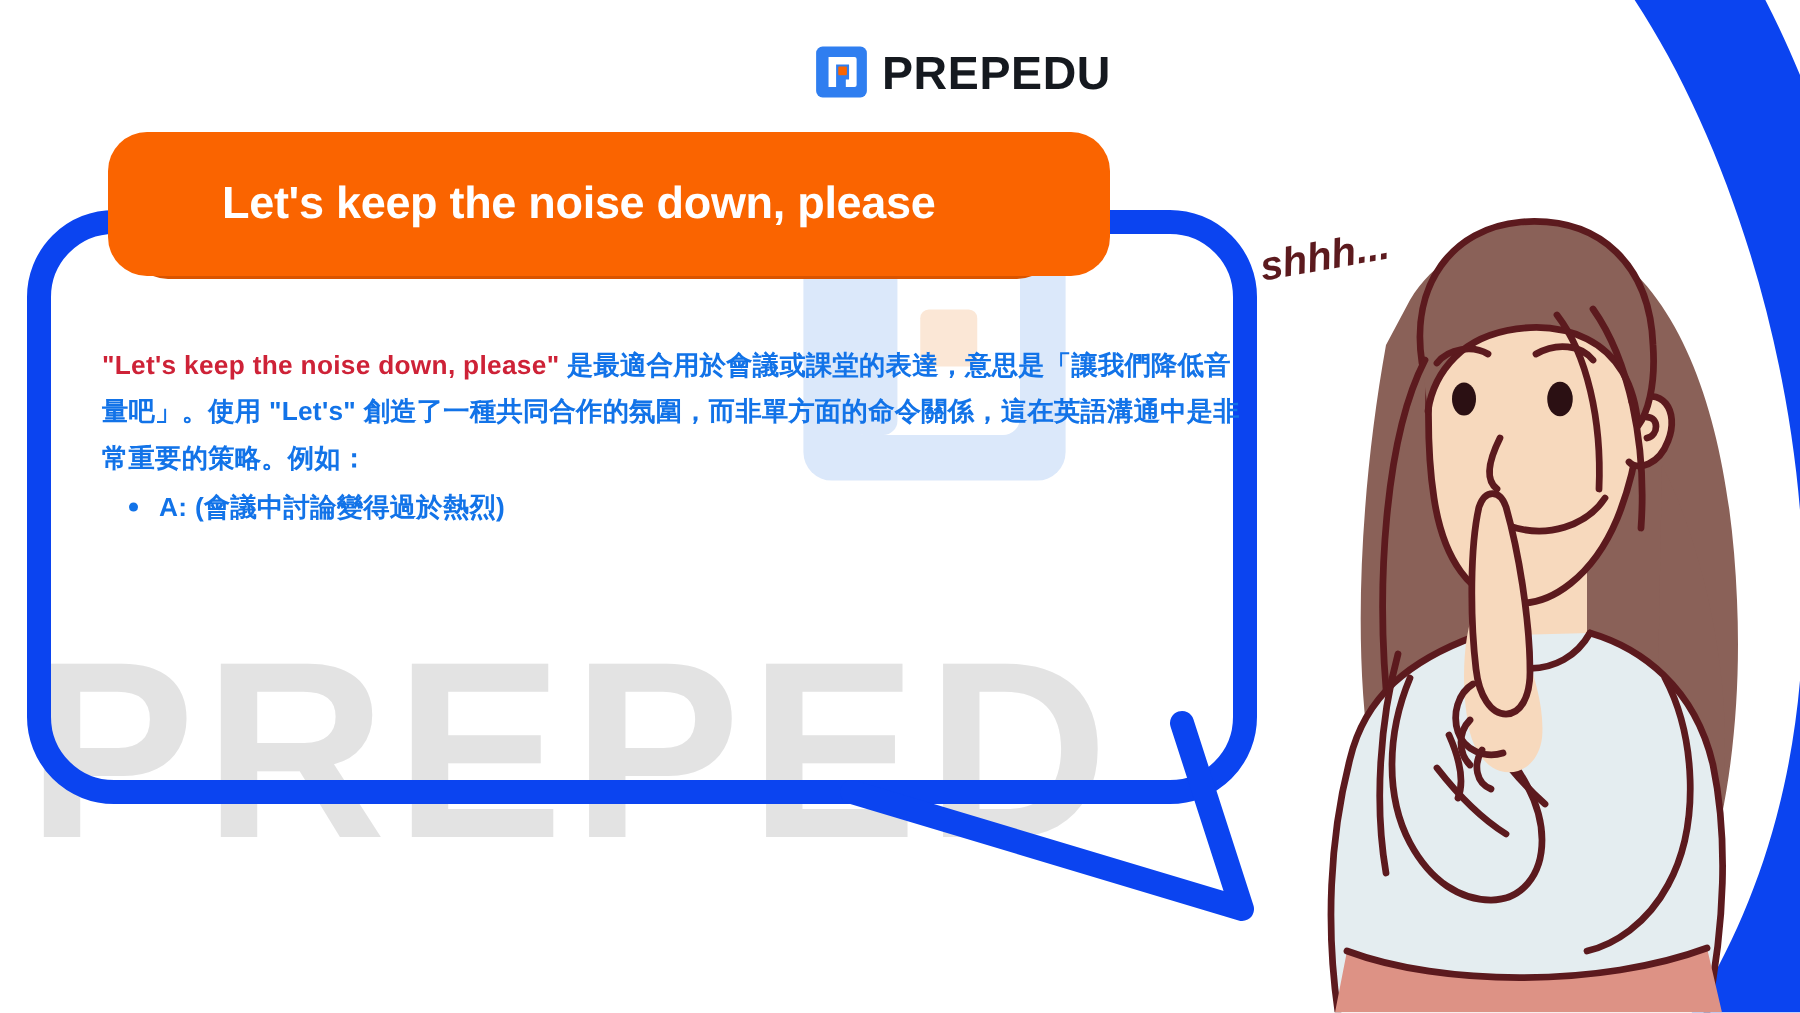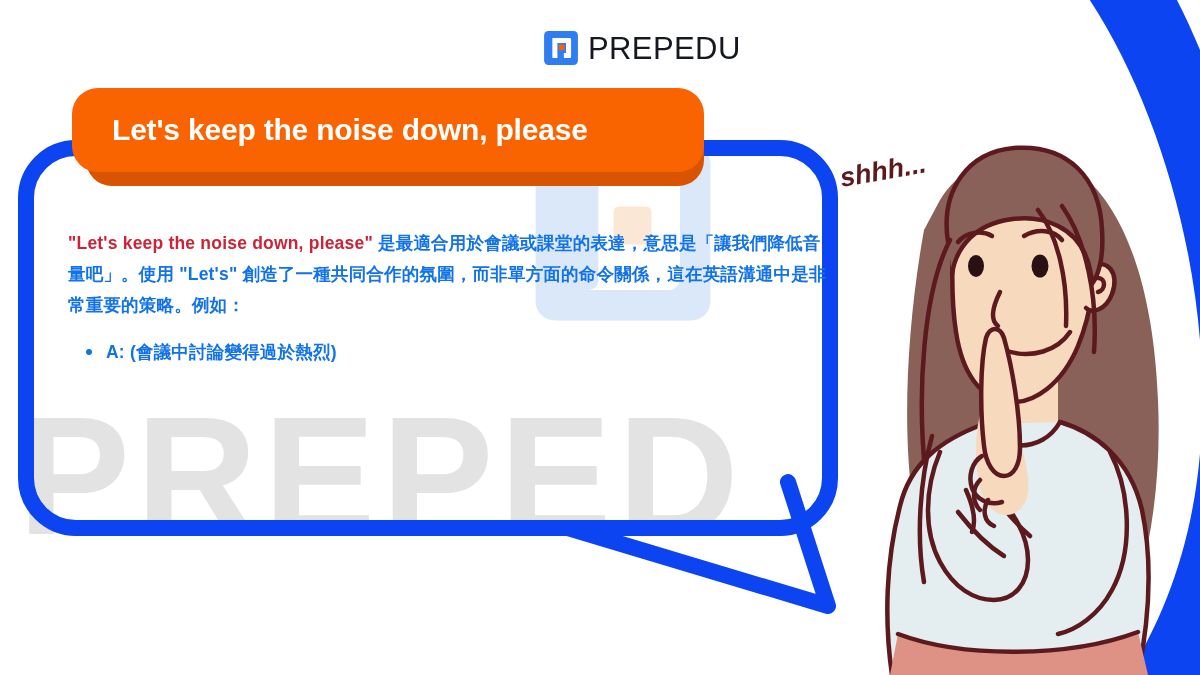--- a/index.html
+++ b/index.html
@@ -8,21 +8,21 @@
     background:#ffffff;
     font-family:"Liberation Sans","DejaVu Sans",sans-serif;
     overflow:hidden;
     position:relative;
   }
   #stage{position:absolute;left:0;top:0;width:1200px;height:675px;overflow:hidden;background:#fff;}
 
   
   .bg-arc{position:absolute;right:0;top:0;width:260px;height:675px;overflow:hidden;z-index:1;}
   .wm-text{
-    position:absolute;left:18px;top:392px;
+    position:absolute;left:18px;top:416px;
     font-size:168px;font-weight:700;letter-spacing:6px;
     color:#e3e3e3;line-height:1;z-index:2;
     white-space:nowrap;user-select:none;
   }
   .wm-logo{position:absolute;left:528px;top:138px;z-index:2;opacity:1;}
 
   
   .bubble-wrap{position:absolute;left:0;top:120px;z-index:4;}
   .bubble-body{
     position:absolute;left:18px;top:20px;
@@ -38,25 +38,25 @@
   
   .orange-shadow{
     position:absolute;left:86px;top:104px;
     width:618px;height:82px;
     background:#d95400;
     border-radius:26px;
     z-index:6;
   }
   .orange-banner{
     position:absolute;left:72px;top:88px;
-    width:632px;height:84px;
+    width:632px;height:96px;
     background:#fa6400;
     border-radius:26px;
     z-index:7;
-    display:flex;align-items:center;
+    display:flex;align-items:center;padding-left:36px;
   }
   .orange-banner .btext{
     color:#ffffff;
     font-size:30px;
     font-weight:700;
     letter-spacing:-0.2px;
     padding-left:40px;
     line-height:1;
   }
 
@@ -66,33 +66,33 @@
     width:760px;
     z-index:8;
     font-size:17.5px;
     font-weight:700;
     line-height:31px;
     color:#1273e8;
     letter-spacing:0.2px;
   }
   .copy .hl{color:#ce2237;}
   .copy p{margin:0;}
-  .copy ul{margin:16px 0 0 0;padding-left:26px;list-style:none;}
+  .copy ul{margin:2px 0 0 0;padding-left:26px;list-style:none;}
   .copy li{position:relative;padding-left:12px;margin:0;}
   .copy li .dot{
     position:absolute;left:-8px;top:12px;
     width:6px;height:6px;border-radius:50%;
     background:#1273e8;
   }
 
   
   .logo{position:absolute;left:543px;top:30px;z-index:9;display:flex;align-items:center;gap:9px;}
   .logo .mark{width:36px;height:36px;}
   .logo .word{
-    font-size:31px;font-weight:400;color:#15191f;letter-spacing:0.4px;line-height:1;text-align:center;
+    font-size:31px;font-weight:700;color:#15191f;letter-spacing:0.4px;line-height:1;text-align:center;
   }
 
   
   .shhh{
     position:absolute;left:843px;top:163px;z-index:10;
     font-size:27px;font-style:italic;font-weight:700;
     color:#5c1a1e;
     transform:rotate(-10deg);
     transform-origin:left bottom;
     letter-spacing:0px;

